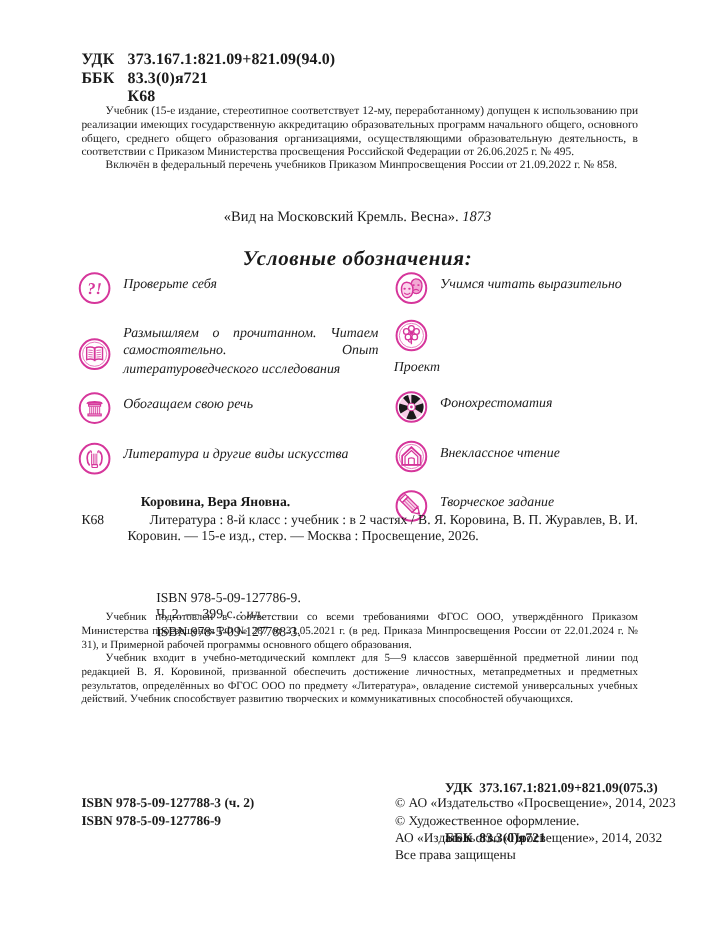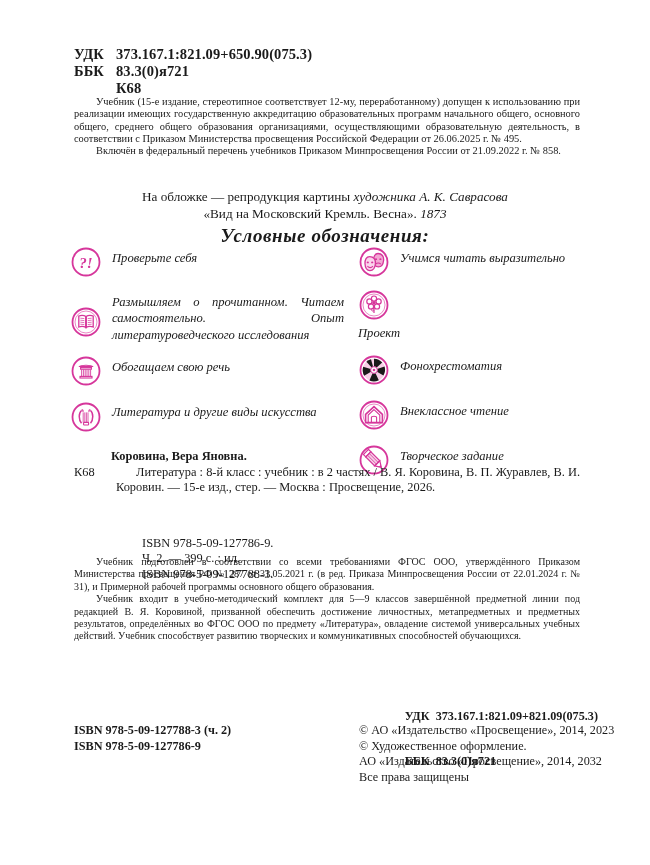--- a/index.html
+++ b/index.html
@@ -130,21 +130,21 @@
   .biblio {
     position: absolute;
     left: 74px;
     top: 449px;
     width: 506px;
     font-size: 12.4px;
     line-height: 15.6px;
   }
   .biblio-author {
     font-weight: bold;
-    margin-left: 37px;
+    margin-left: 54px;
   }
   .biblio-body {
     position: relative;
     margin-left: 0px;
   }
   .biblio-code {
     position: absolute;
     left: 0px;
     top: 0px;
     width: 42px;
@@ -203,32 +203,31 @@
   }
   .footer-isbn div { font-weight: bold; white-space: nowrap; }
   .footer-rights div { white-space: nowrap; }
 </style>
 </head>
 <body>
 
 <div class="page">
 
   <div class="udk-block">
-    <div class="udk-row"><span class="udk-label">УДК</span><span>373.167.1:821.09+650.90(075.3)</span></div>
+    <div class="udk-row"><span class="udk-label">УДК</span><span>373.167.1:821.09+821.09(94.0)</span></div>
     <div class="udk-row"><span class="udk-label">ББК</span><span>83.3(0)я721</span></div>
     <span class="udk-k68">К68</span>
   </div>
 
   <div class="approval">
     <p>Учебник (15-е издание, стереотипное соответствует 12-му, переработанному) допущен к использованию при реализации имеющих государственную аккредитацию образовательных программ начального общего, основного общего, среднего общего образования организациями, осуществляющими образовательную деятельность, в соответствии с Приказом Министерства просвещения Российской Федерации от 26.06.2025 г. № 495.</p>
     <p>Включён в федеральный перечень учебников Приказом Минпросвещения России от 21.09.2022 г. № 858.</p>
   </div>
 
   <div class="cover-note">
-    <span class="ln">На обложке — репродукция картины <i>художника А. К. Саврасова</i></span>
     <span class="ln">«Вид на Московский Кремль. Весна». <i>1873</i></span>
   </div>
 
   <div class="legend-title">Условные обозначения:</div>
 
   <div class="legend">
 
     <div class="legend-col">
 
       <div class="legend-item lc-1">

